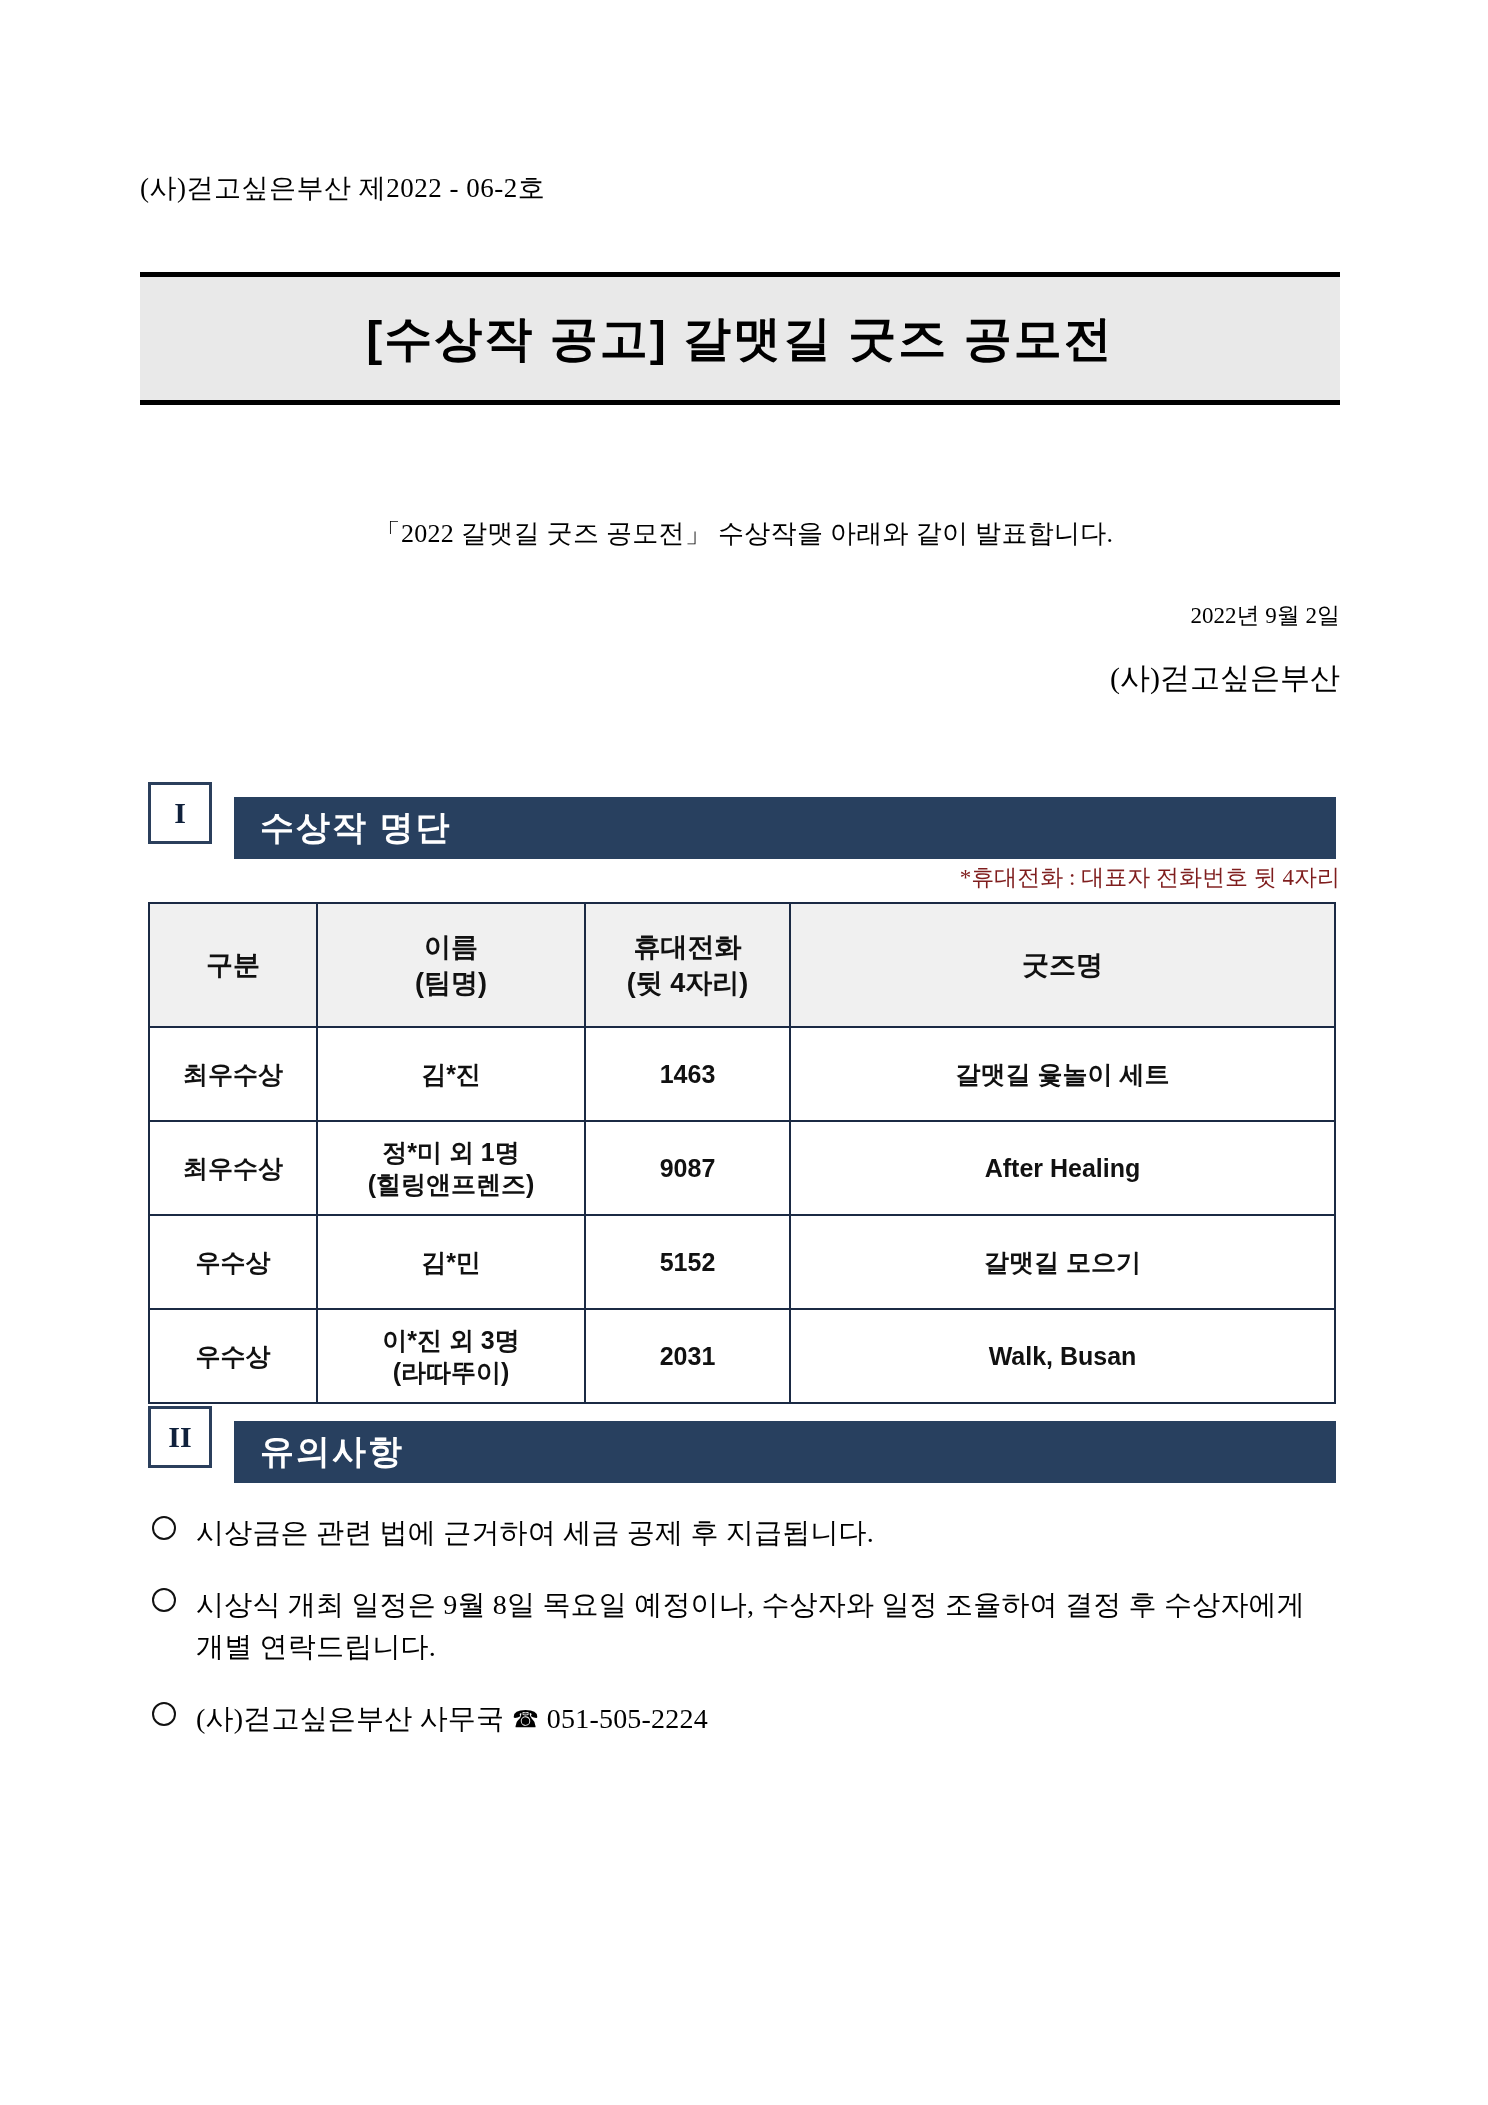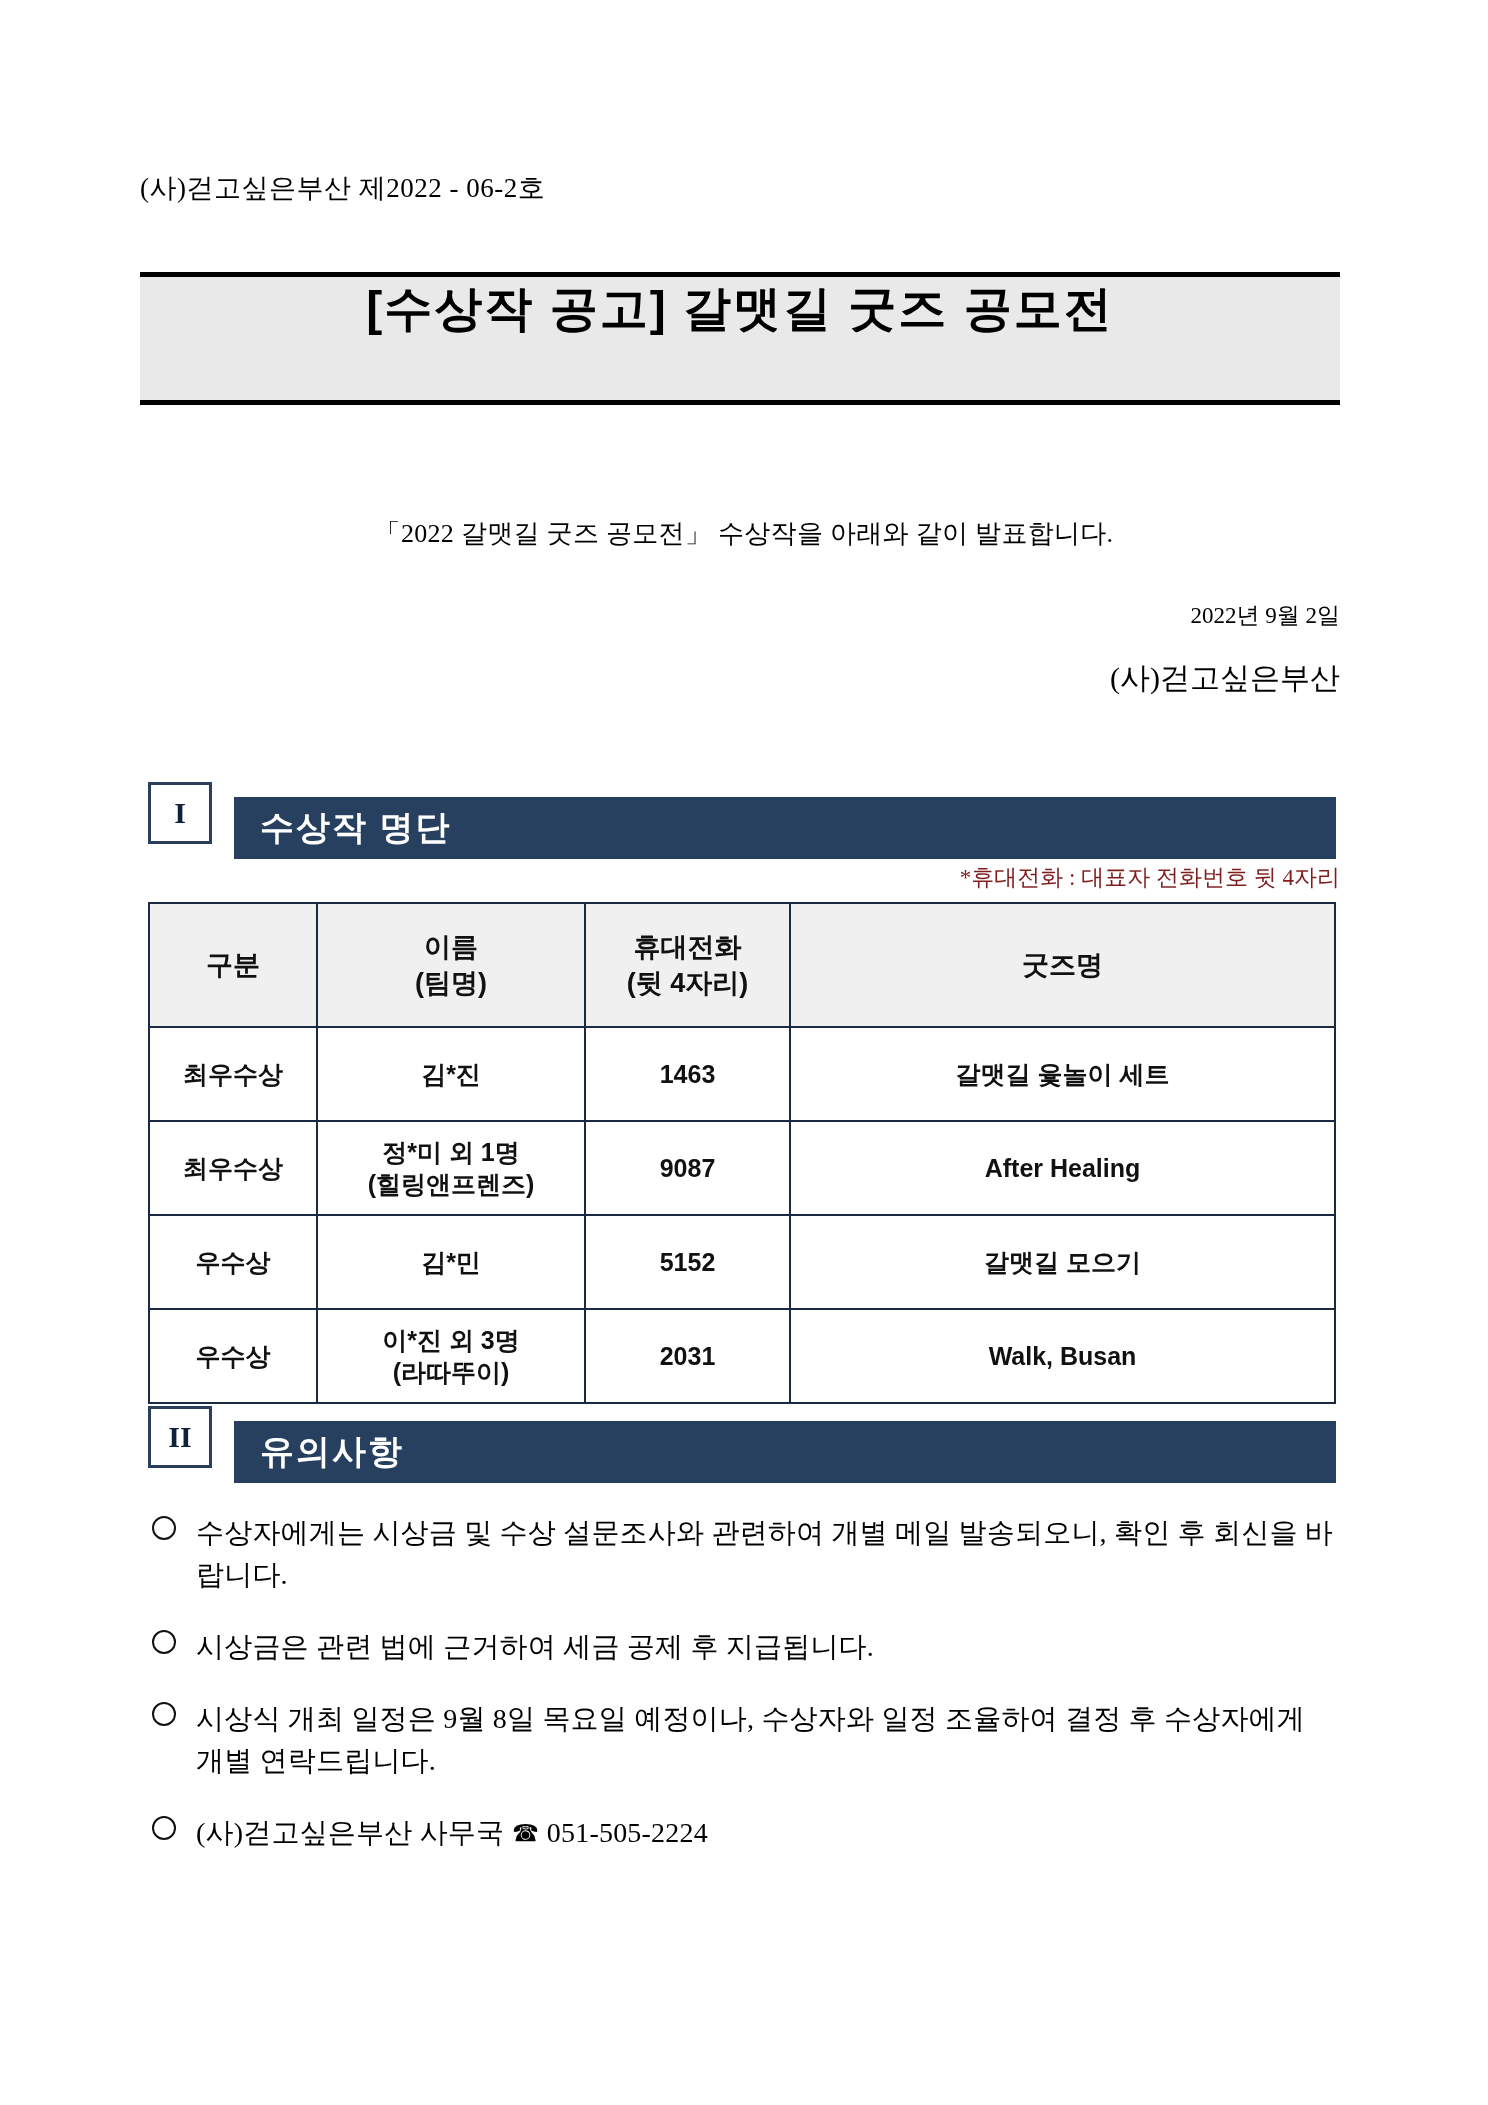--- a/index.html
+++ b/index.html
@@ -35,21 +35,21 @@
   .title-block {
     position: absolute;
     left: 140px;
     top: 272px;
     width: 1200px;
     border-top: 5px solid #000;
     border-bottom: 5px solid #000;
     background: #e9e9e9;
     height: 123px;
     display: flex;
-    align-items: flex-start;
+    align-items: center;
     justify-content: center;
   }
   .title-text {
     font-family: "Liberation Sans", sans-serif;
     font-weight: bold;
     font-size: 48px;
     letter-spacing: 2px;
     color: #000;
   }
 
@@ -289,24 +289,20 @@
   <div class="section" style="top: 1406px;">
     <div class="numbox">II</div>
     <div class="bar">
       <span>유의사항</span>
     </div>
   </div>
 
   <div class="notice-list">
     <div class="notice-item">
       <span class="circ"></span>
-      <span>수상자에게는 시상금 및 수상 설문조사와 관련하여 개별 메일 발송되오니, 확인 후 회신을 바랍니다.</span>
-    </div>
-    <div class="notice-item">
-      <span class="circ"></span>
       <span>시상금은 관련 법에 근거하여 세금 공제 후 지급됩니다.</span>
     </div>
     <div class="notice-item">
       <span class="circ"></span>
       <span>시상식 개최 일정은 9월 8일 목요일 예정이나, 수상자와 일정 조율하여 결정 후 수상자에게 개별 연락드립니다.</span>
     </div>
     <div class="notice-item">
       <span class="circ"></span>
       <span>(사)걷고싶은부산 사무국 ☎ 051-505-2224</span>
     </div>

